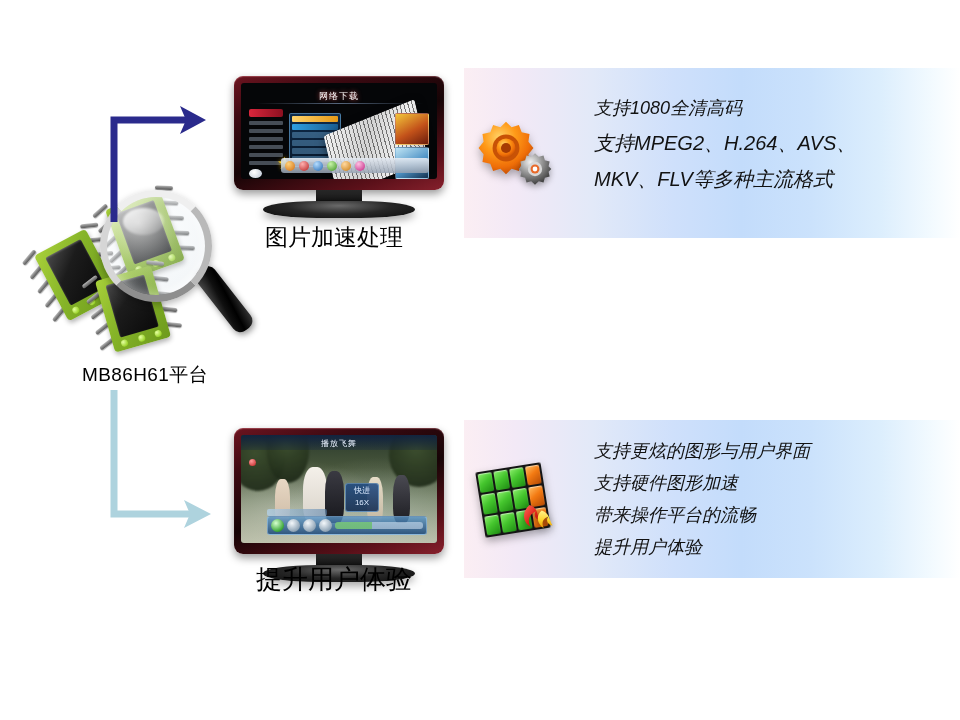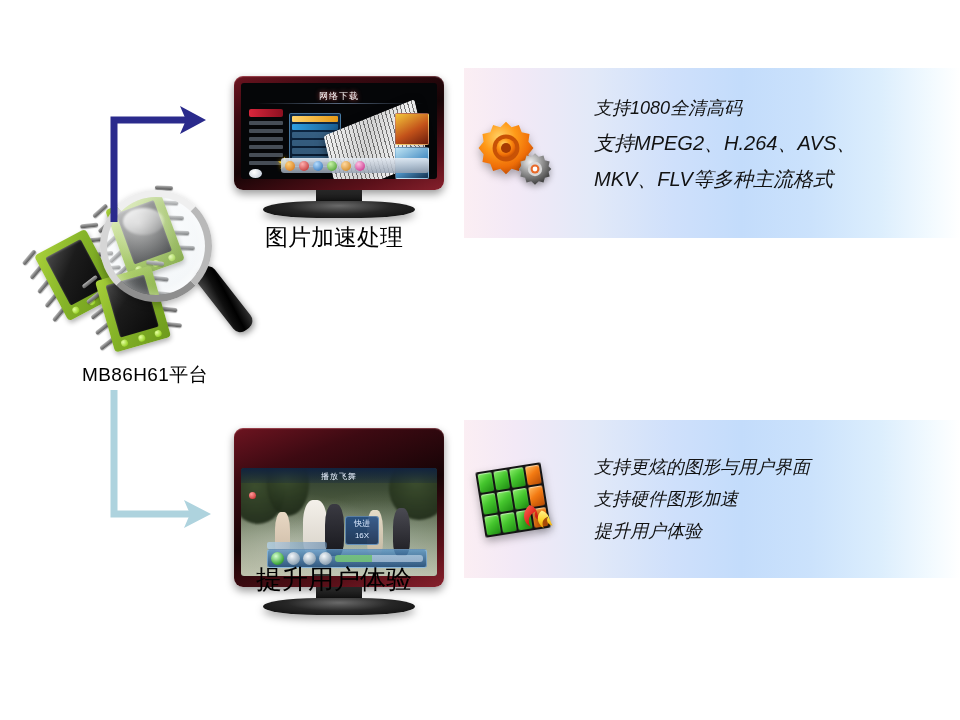--- a/index.html
+++ b/index.html
@@ -150,21 +150,21 @@
     width: 72%;
     height: 17px;
     border-radius: 50%/70%;
     background: radial-gradient(ellipse at 50% 28%, #6a6a6a 0%, #272727 48%, #0b0b0b 100%);
     box-shadow: 0 4px 8px rgba(0,0,0,0.35);
   }
 
   #tv-top { left: 234px; top: 76px; }
   #tv-top .tv-screen { width: 196px; height: 96px; }
   #tv-bottom { left: 234px; top: 428px; }
-  #tv-bottom .tv-screen { width: 196px; height: 108px; margin-top: 33px; }
+  #tv-bottom .tv-screen { width: 196px; height: 108px; }
 
   
   .scr-title {
     position: absolute; left: 50%; top: 7px;
     transform: translateX(-50%);
     color: #ffffff; font-size: 9px; letter-spacing: 1px;
     text-shadow: 0 0 5px rgba(255,90,90,0.85);
     white-space: nowrap;
   }
   .scr-titlebar {
@@ -645,15 +645,16 @@
           </linearGradient>
         </defs>
         <path fill="url(#flred)" d="M22 18 C-2 38 2 70 26 82 C14 62 22 46 40 36 C34 50 40 60 52 62 C42 44 48 26 22 18 Z"></path>
         <path fill="url(#flyel)" d="M58 34 C40 48 44 74 64 86 C56 68 62 58 76 52 C70 64 76 76 90 78 C78 60 84 44 58 34 Z"></path>
       </svg>
     </div>
   </div>
   <div class="panel-text">
     <div class="line">支持更炫的图形与用户界面</div>
     <div class="line">支持硬件图形加速</div>
+    <div class="line">带来操作平台的流畅</div>
     <div class="line">提升用户体验</div>
   </div>
 </div>
 
 </body></html>

